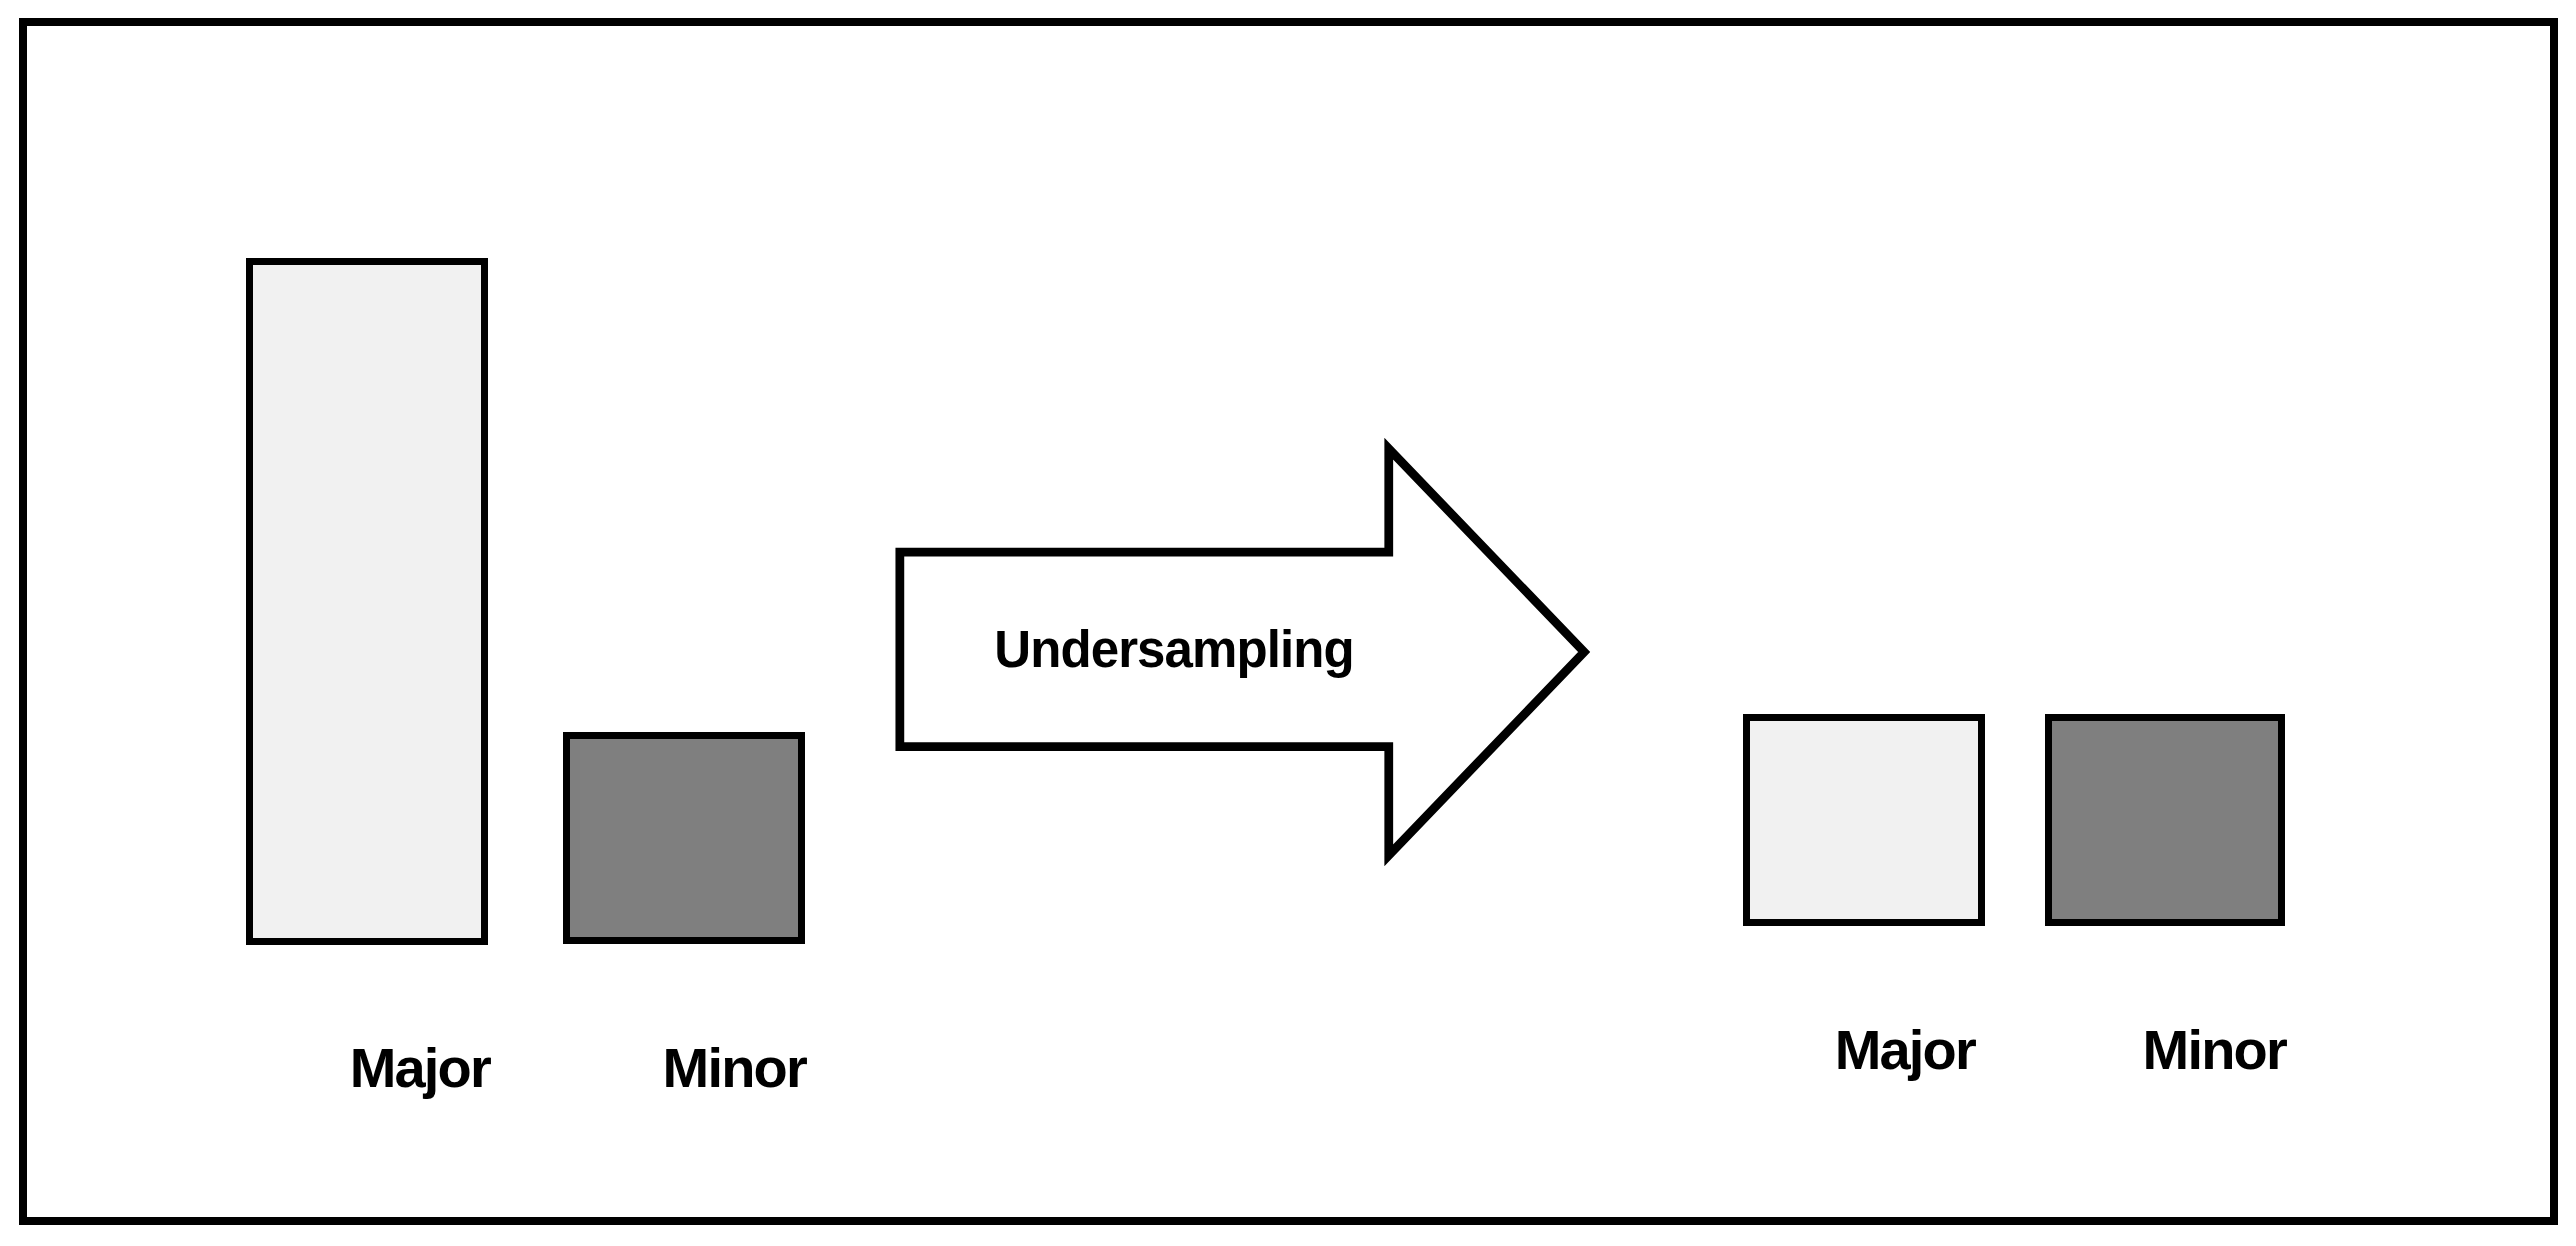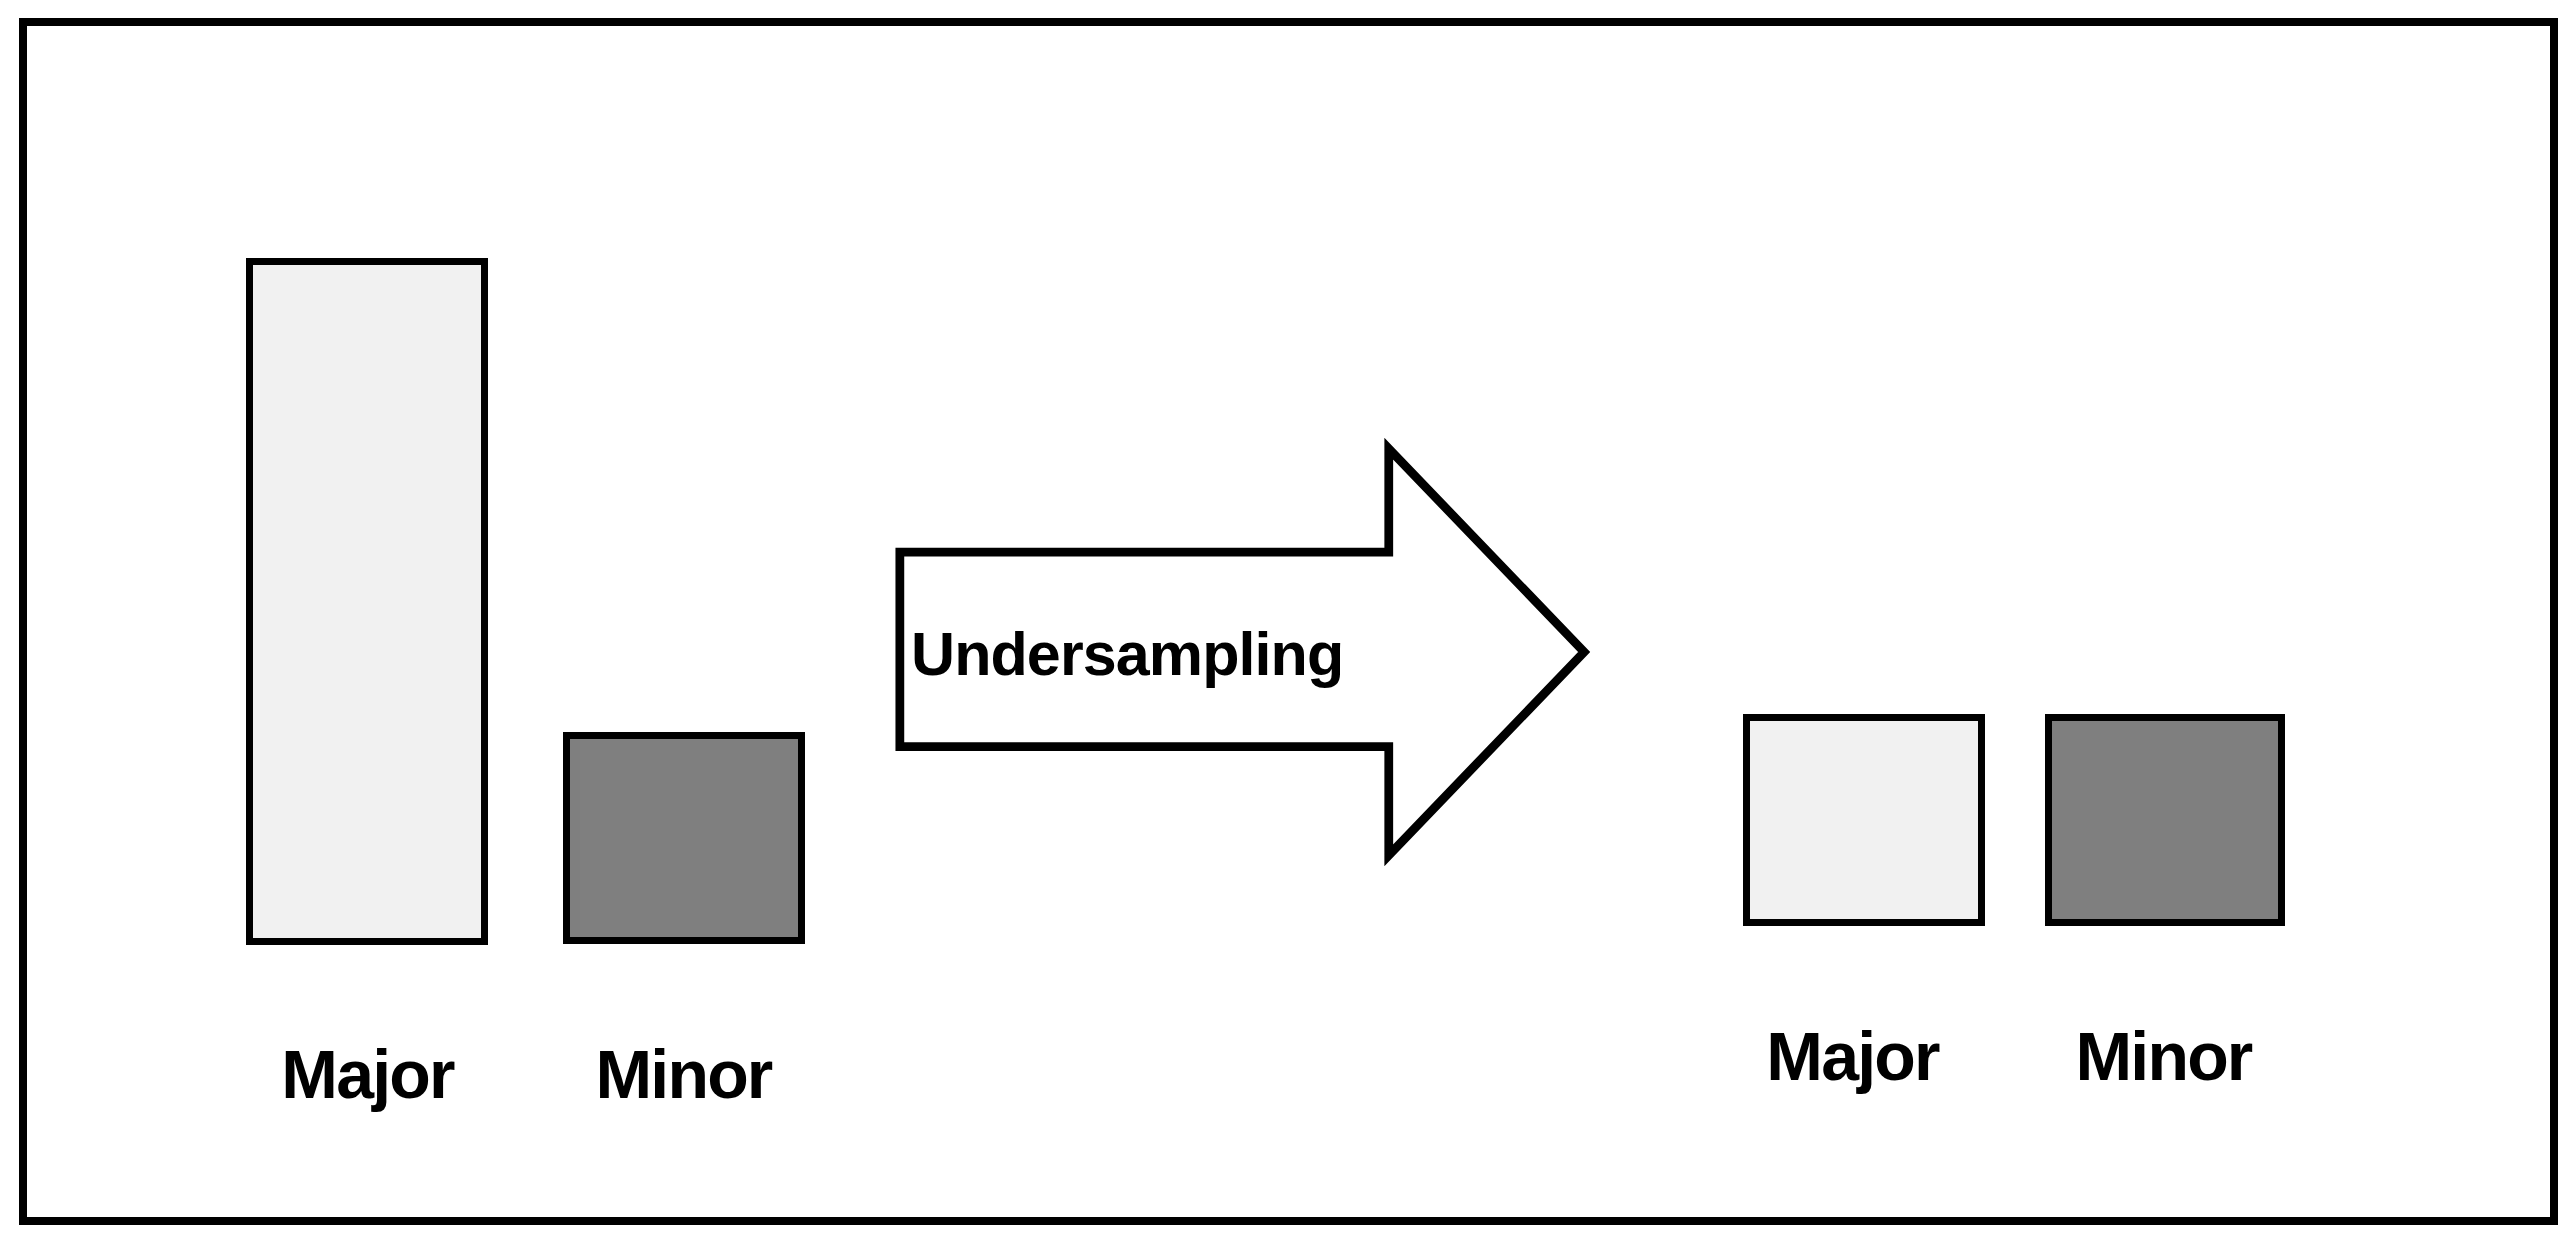--- a/index.html
+++ b/index.html
@@ -34,22 +34,22 @@
   .bar-dark  { background: #7f7f7f; }
 
   .bar-before-major { left: 246px;  top: 258px; width: 242px; height: 687px; }
   .bar-before-minor { left: 563px;  top: 732px; width: 242px; height: 212px; }
   .bar-after-major  { left: 1743px; top: 714px; width: 242px; height: 212px; }
   .bar-after-minor  { left: 2045px; top: 714px; width: 240px; height: 212px; }
 
   .bar-label {
     position: absolute;
     width: 245px;
-    text-align: center;
-    font-size: 68px;
+    text-align: right;
+    font-size: 56px;
     font-weight: 700;
     letter-spacing: -1.8px;
     line-height: 1;
     color: #000000;
     white-space: nowrap;
   }
   .label-before-major { left: 245px;  top: 1040px; }
   .label-before-minor { left: 561px;  top: 1040px; }
   .label-after-major  { left: 1730px; top: 1022px; }
   .label-after-minor  { left: 2041px; top: 1022px; }
@@ -65,21 +65,22 @@
     fill: #ffffff;
     stroke: #000000;
     stroke-width: 10;
     stroke-linejoin: miter;
   }
   .arrow-label {
     position: absolute;
     left: 911px;
     top: 624px;
     width: 526px;
-    font-size: 61px;
+    text-align: center;
+    font-size: 51px;
     font-weight: 700;
     letter-spacing: -0.9px;
     line-height: 1;
     color: #000000;
     white-space: nowrap;
   }
 </style>
 </head>
 <body>
 

